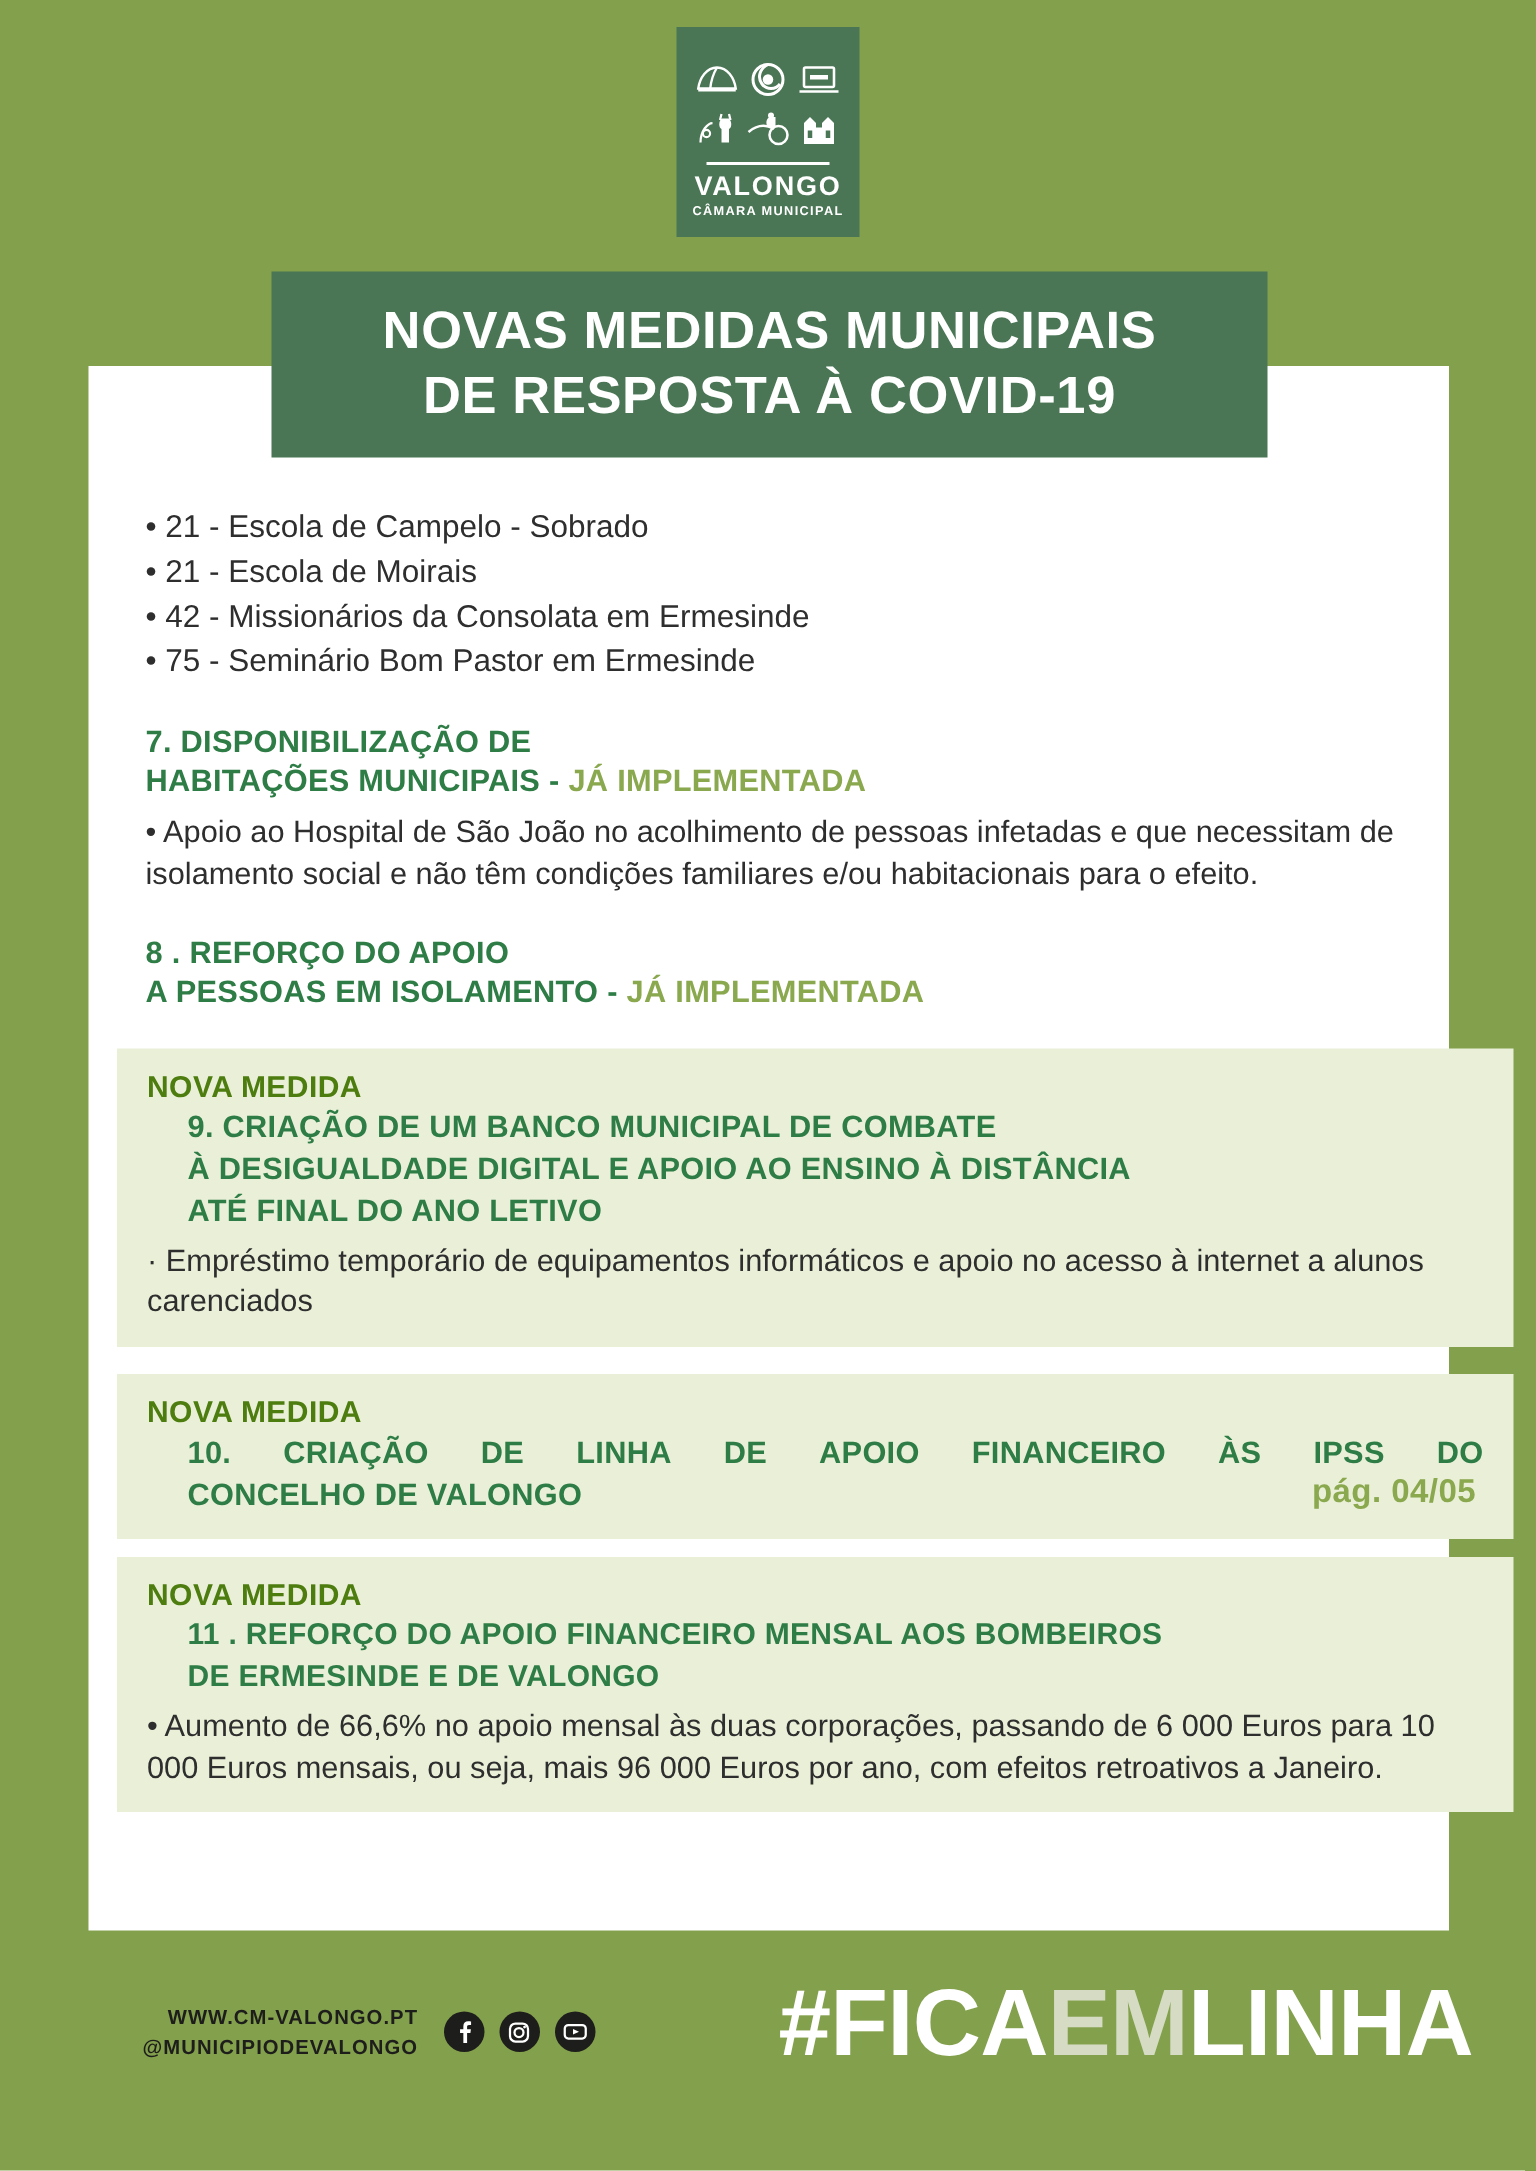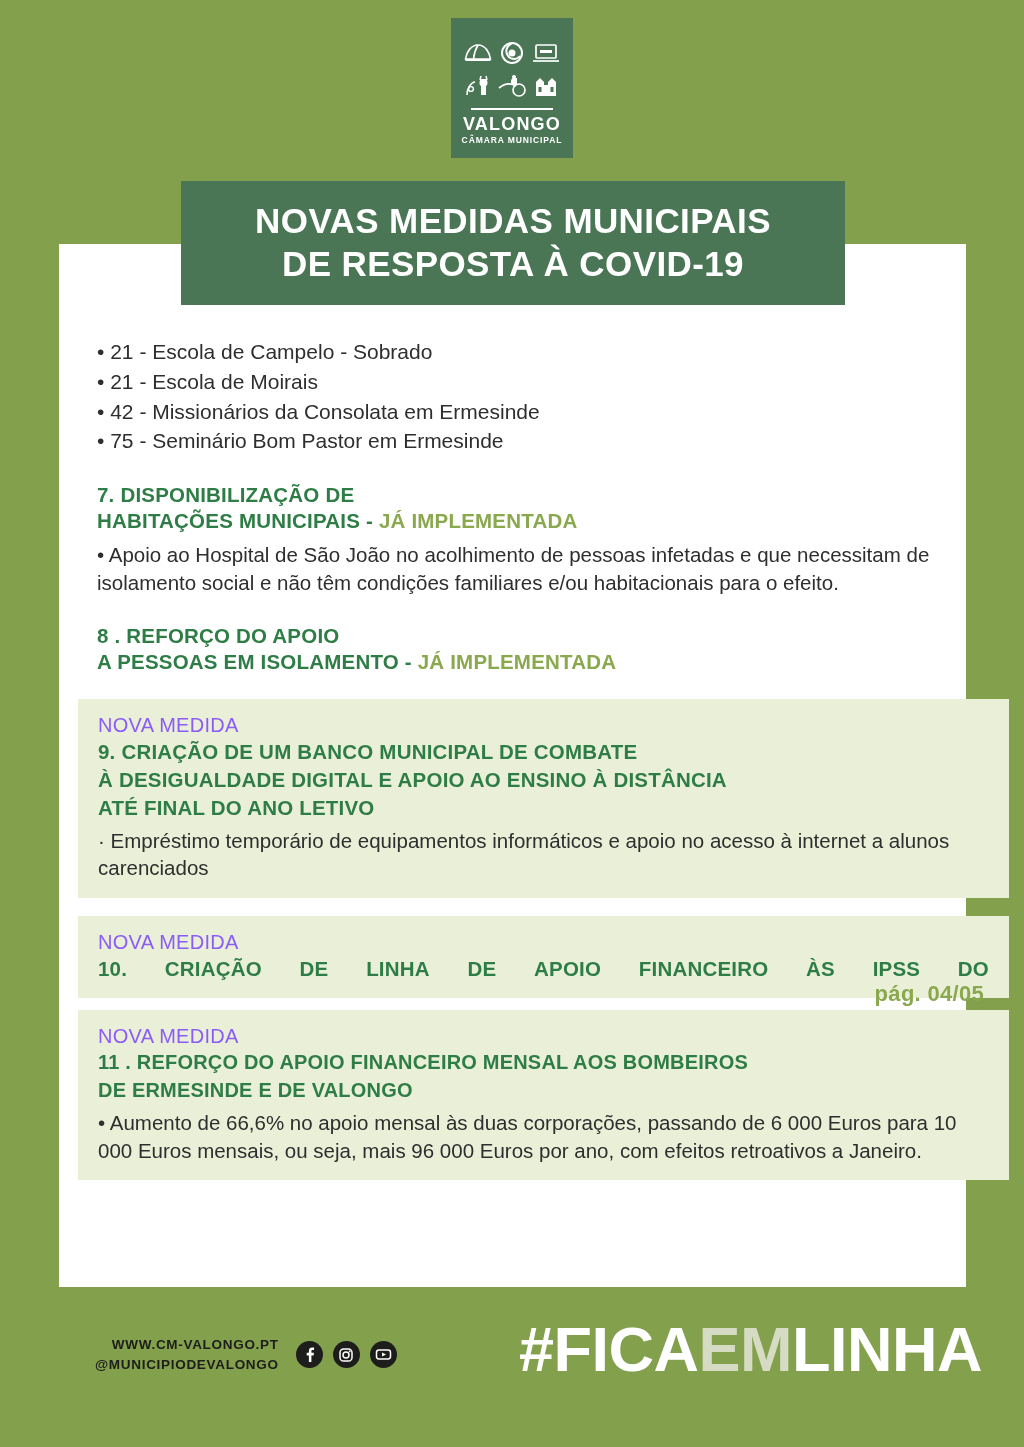--- a/index.html
+++ b/index.html
@@ -141,26 +141,26 @@
 
   
   .band {
     background: #eaf0d8;
     padding: 14px 20px 16px 20px;
     margin: 0 19px;
   }
   .band + .band-gap { height: 18px; }
   .nova-label {
     font-size: 20px;
-    font-weight: normal;
-    color: #8b5cf6;
+    font-weight: bold;
+    color: #4d7c0f;
     letter-spacing: 0.3px;
     line-height: 1.2;
   }
-  .band .heading-line { margin-top: 2px; }
+  .band .heading-line { margin-top: 2px; margin-left: 27px; }
   .band .body-text { margin-top: 6px; }
   .justify-line {
     display: flex;
     justify-content: space-between;
   }
 
   
   .page-num {
     position: absolute;
     right: 40px;
@@ -323,20 +323,21 @@
         <span>CRIAÇÃO</span>
         <span>DE</span>
         <span>LINHA</span>
         <span>DE</span>
         <span>APOIO</span>
         <span>FINANCEIRO</span>
         <span>ÀS</span>
         <span>IPSS</span>
         <span>DO</span>
       </div>
+    <div class="heading-line">CONCELHO DE VALONGO</div>
   </div>
   <div class="band-gap" style="height:12px;"></div>
 
   <div class="band">
     <div class="nova-label">NOVA MEDIDA</div>
     <div class="heading-line" style="font-size:20px;">11 . REFORÇO DO APOIO FINANCEIRO MENSAL AOS BOMBEIROS</div>
     <div class="heading-line" style="font-size:20px;">DE ERMESINDE E DE VALONGO</div>
     <div class="body-text">• Aumento de 66,6% no apoio mensal às duas corporações, passando de 6 000 Euros para 10 000 Euros mensais, ou seja, mais 96 000 Euros por ano, com efeitos retroativos a Janeiro.</div>
   </div>
 

